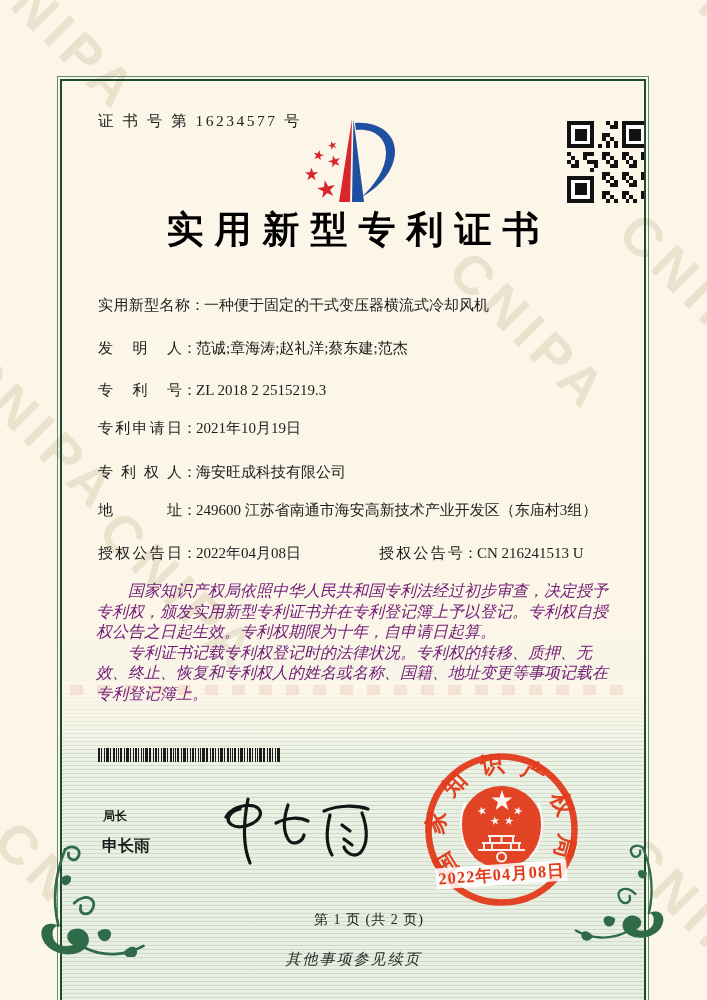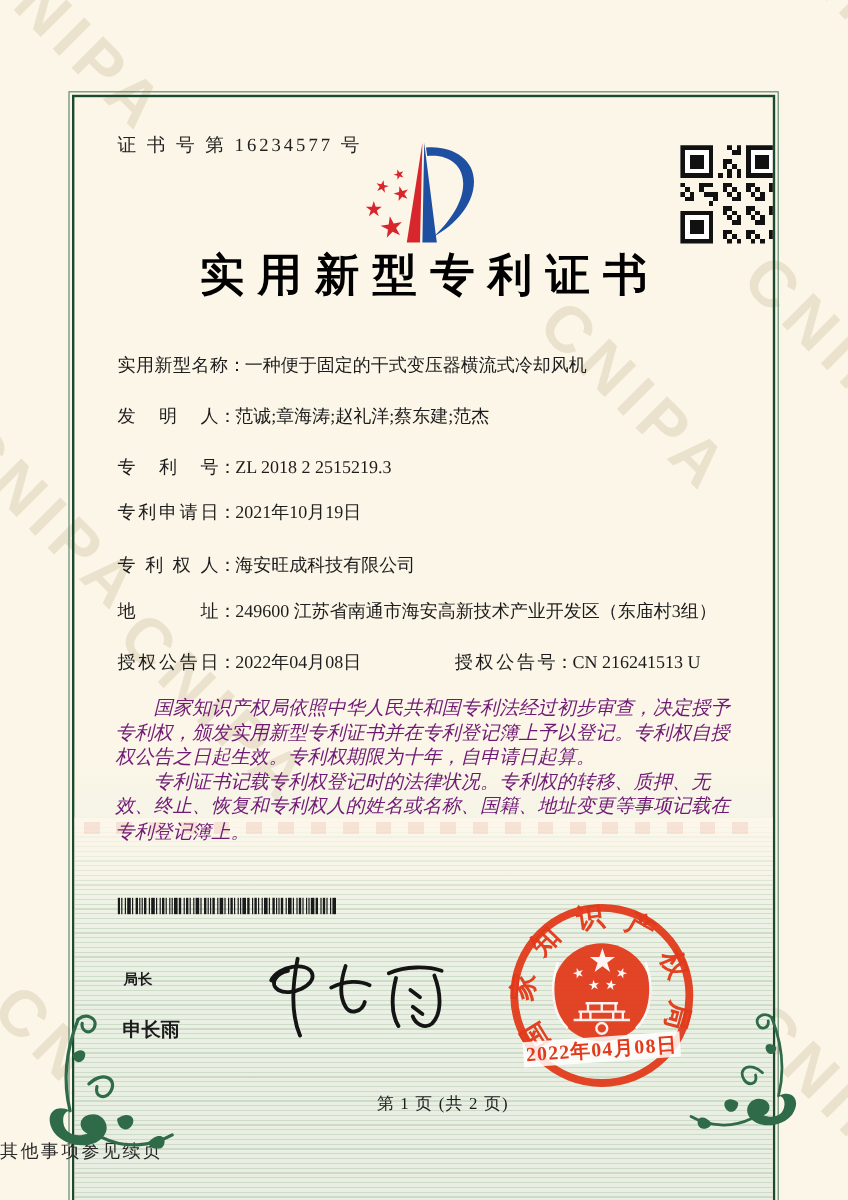--- a/index.html
+++ b/index.html
@@ -43,32 +43,32 @@
   .fcolon{display:inline-block;width:14px;vertical-align:top;}
   .fvalue{display:inline-block;vertical-align:top;max-width:428px;}
   .pair2{position:absolute;left:281px;top:0;}
 
   .para{position:absolute;left:34px;width:512px;font-size:16px;line-height:20.5px;
       font-style:italic;color:#701a75;z-index:2;}
   .para p{margin:0;text-indent:2em;}
 
   .barcode{position:absolute;left:36px;top:667px;width:184px;height:14px;z-index:2;}
   .director-title{position:absolute;left:41px;top:727px;font-size:12px;font-weight:bold;z-index:3;}
-  .director-name{position:absolute;left:40px;top:755px;font-size:16px;font-weight:bold;z-index:3;margin-top:12px;}
+  .director-name{position:absolute;left:40px;top:755px;font-size:16px;font-weight:bold;z-index:3;}
   .signature{position:absolute;left:150px;top:708px;width:170px;height:80px;z-index:3;}
   .seal{position:absolute;left:350px;top:659px;width:178px;height:178px;z-index:3;}
   .page-info{position:absolute;left:0;right:0;top:830px;text-align:center;font-size:14px;
       letter-spacing:1px;z-index:2;margin-left:32px;}
 
   .flourish{position:absolute;z-index:4;}
   .fl-left{left:36px;top:845px;width:112px;height:112px;}
   .fl-right{left:572px;top:838px;width:96px;height:108px;transform:scaleX(-1);}
 
-  .footer-note{position:absolute;left:0;right:0;top:950px;font-size:15px;
-      letter-spacing:2px;color:#2a2a2a;z-index:1;}
+  .footer-note{position:absolute;left:0;right:0;top:950px;text-align:center;font-size:15px;
+      font-style:italic;letter-spacing:2px;color:#2a2a2a;z-index:1;}
 </style>
 </head>
 <body>
 
 <div class="page">
 
   <span class="wm" style="left:-40px;top:0px">CNIPA</span>
   <span class="wm" style="left:615px;top:-30px">CNIPA</span>
   <span class="wm" style="left:430px;top:300px">CNIPA</span>
   <span class="wm" style="left:-60px;top:400px">CNIPA</span>

